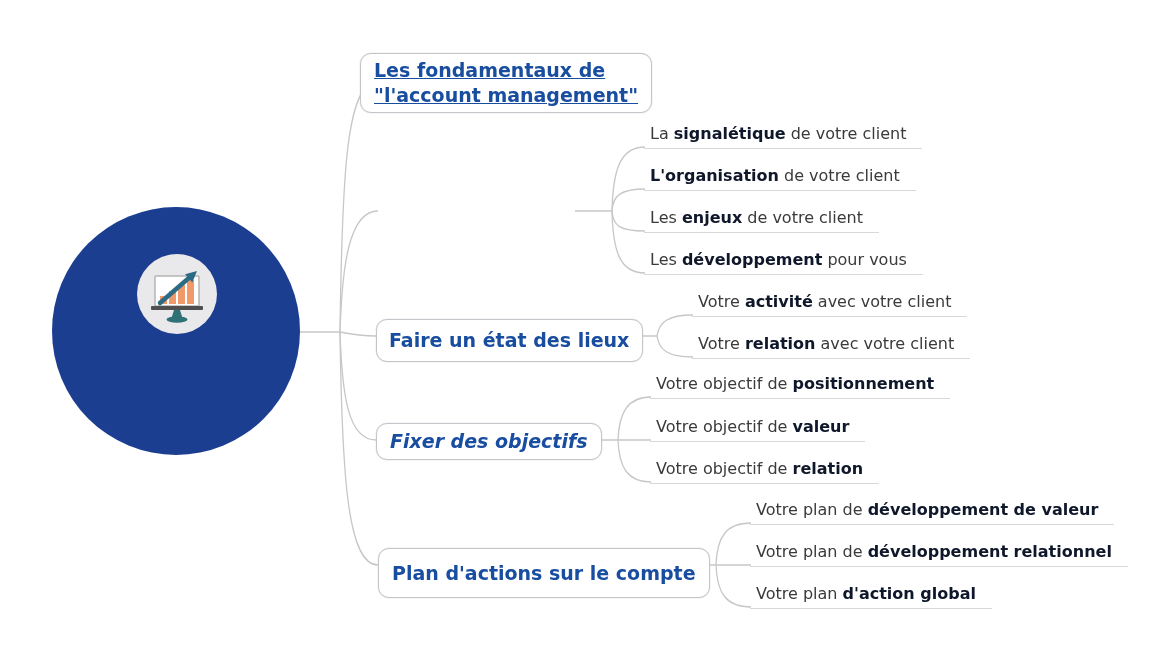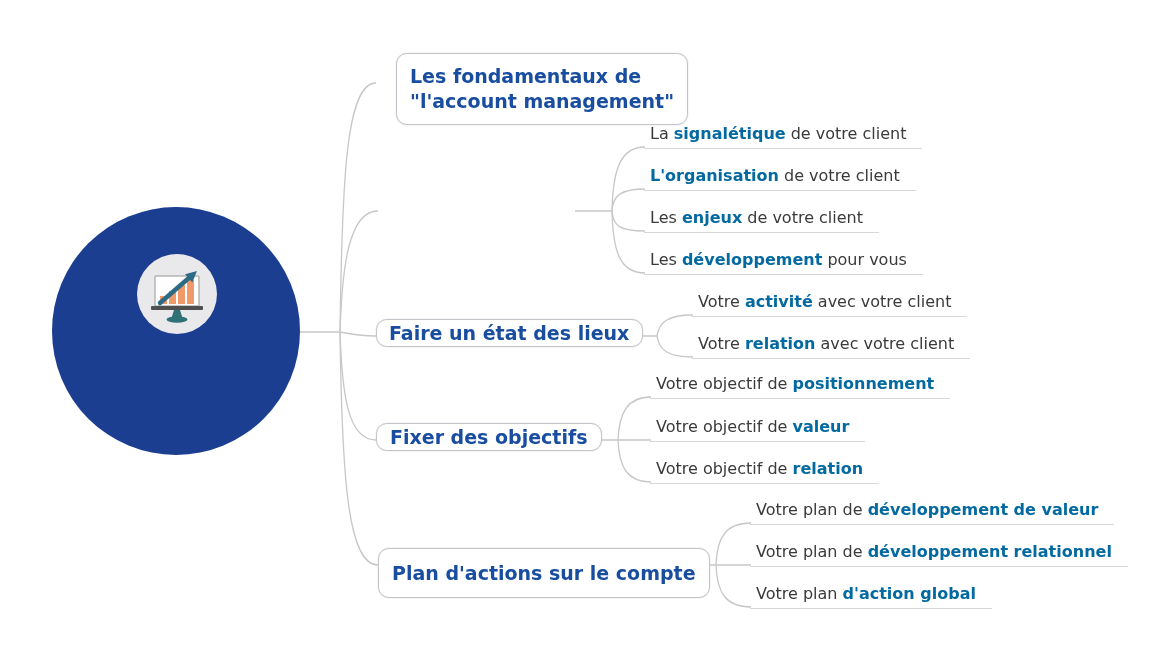--- a/index.html
+++ b/index.html
@@ -26,32 +26,32 @@
 
   .branch{
     position:absolute;z-index:3;box-sizing:border-box;
     display:inline-flex;align-items:center;
     background:#ffffff;border:1.6px solid #c4c4ca;border-radius:11px;
     padding:0 13px;cursor:pointer;
     color:var(--c-branch-text,#184da0);font-size:19px;font-weight:bold;
     box-shadow:0 0 0 0.5px rgba(200,200,205,.35);
   }
   .branch span{white-space:pre-line;line-height:25px;}
-  .b1{left:396px;top:53px;height:72px;min-width:284px;}
+  .b1{left:360px;top:53px;height:60px;min-width:284px;text-decoration:underline;}
   .b2{left:378px;top:194px;height:35px;min-width:197px;}
-  .b3{left:376px;top:319px;height:28px;min-width:246px;padding-left:12px;}
-  .b4{left:376px;top:423px;height:28px;min-width:206px;}
+  .b3{left:376px;top:319px;height:43px;min-width:246px;padding-left:12px;}
+  .b4{left:376px;top:423px;height:37px;min-width:206px;font-style:italic;}
   .b5{left:378px;top:548px;height:50px;min-width:301px;}
 
   .child{
     position:absolute;z-index:3;display:inline-block;
     line-height:26px;height:26px;font-size:16px;color:var(--c-child-text,#3a3a3a);
     border-bottom:1px solid #d8d8d8;padding:0 16px 1px 6px;white-space:nowrap;cursor:pointer;
   }
-  .child b{color:#0369a1;}
+  .child b{color:#0f172a;}
   .ca1{left:644px;top:121px;} .ca2{left:644px;top:163px;}
   .ca3{left:644px;top:205px;} .ca4{left:644px;top:247px;}
   .cb1{left:692px;top:289px;} .cb2{left:692px;top:331px;}
   .cc1{left:650px;top:371px;} .cc2{left:650px;top:414px;} .cc3{left:650px;top:456px;}
   .cd1{left:750px;top:497px;} .cd2{left:750px;top:539px;} .cd3{left:750px;top:581px;}
 </style>
 </head>
 <body>
 
 <div class="canvas">

